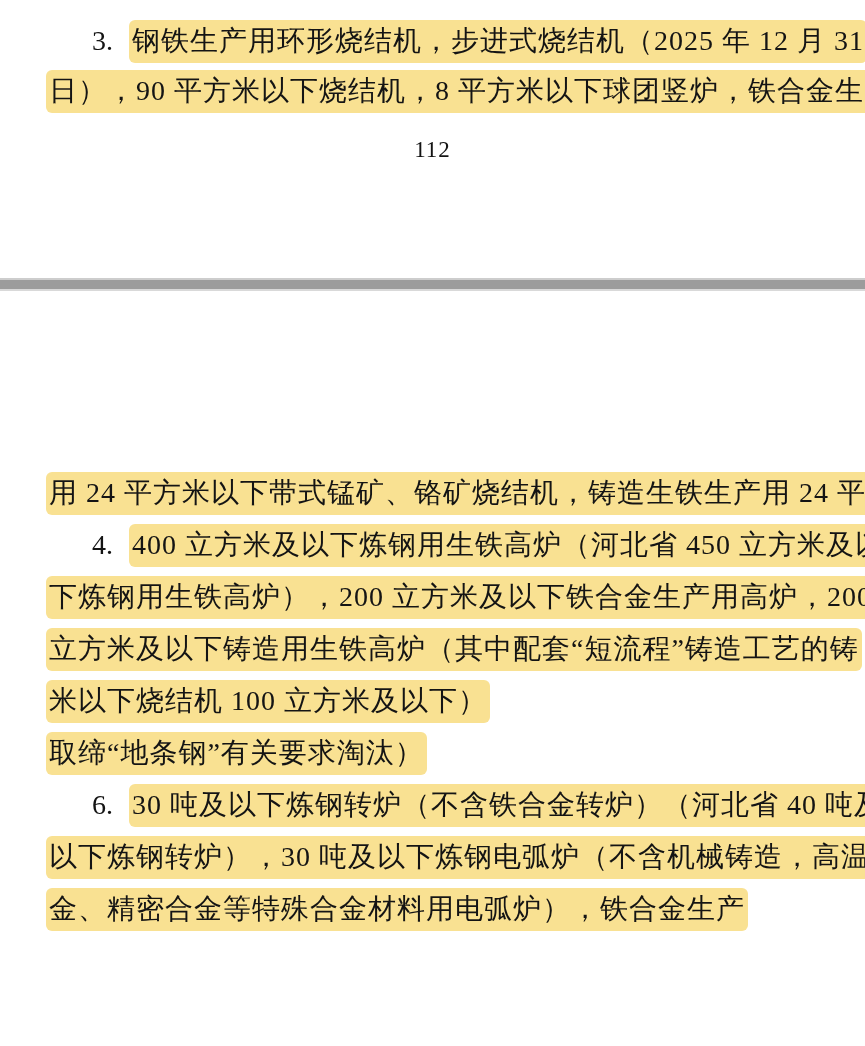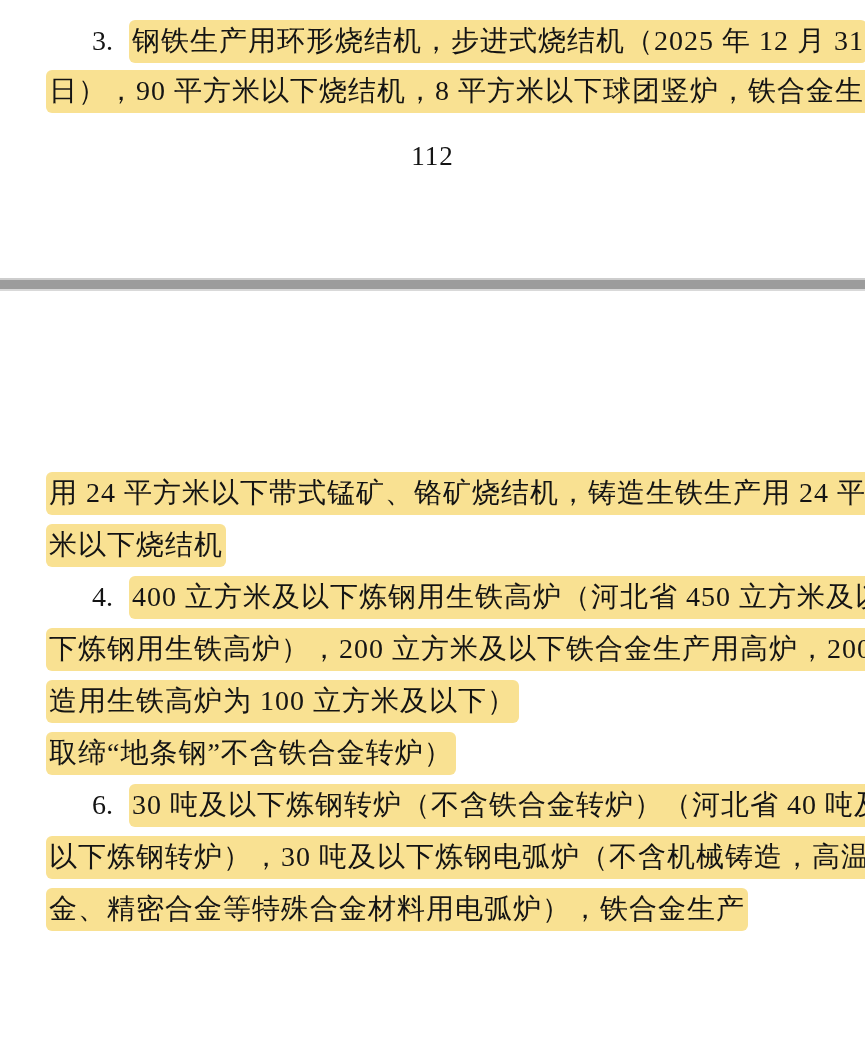--- a/index.html
+++ b/index.html
@@ -33,23 +33,23 @@
   }
   mark.hl{
     background:var(--hl);
     color:inherit;
     padding:5px 3px 7px 3px;
     border-radius:6px;
     -webkit-box-decoration-break:clone;
     box-decoration-break:clone;
   }
   .pagenum{
-    margin-top:24px;
+    margin-top:18px;
     text-align:center;
-    font-size:27px;line-height:32px;
+    font-size:23px;line-height:32px;
     letter-spacing:1px;
   }
   .page-divider{
     box-sizing:border-box;
     width:865px;height:13px;
     background:var(--divider);
     border-top:2px solid #cdcdcd;
     border-bottom:2px solid #d9d9d9;
   }
 </style>
@@ -64,24 +64,24 @@
         <div class="line"><mark class="hl">日），90 平方米以下烧结机，8 平方米以下球团竖炉，铁合金生产</mark></div>
       </div>
     <div class="pagenum">112</div>
   </section>
 
   <div class="page-divider"></div>
 
   <section class="page page-2">
     <div id="p2-lines">
         <div class="line"><mark class="hl">用 24 平方米以下带式锰矿、铬矿烧结机，铸造生铁生产用 24 平方</mark></div>
-        <div class="line"><mark class="hl">米以下烧结机</mark></div>
         <div class="line indent"><span class="num">4.</span><mark class="hl">400 立方米及以下炼钢用生铁高炉（河北省 450 立方米及以</mark></div>
         <div class="line"><mark class="hl">下炼钢用生铁高炉），200 立方米及以下铁合金生产用高炉，200</mark></div>
-        <div class="line"><mark class="hl">造用生铁高炉为 100 立方米及以下）</mark></div>
-        <div class="line"><mark class="hl">取缔“地条钢”不含铁合金转炉）</mark></div>
+        <div class="line"><mark class="hl">立方米及以下铸造用生铁高炉（其中配套“短流程”铸造工艺的铸</mark></div>
+        <div class="line"><mark class="hl">米以下烧结机 100 立方米及以下）</mark></div>
+        <div class="line"><mark class="hl">取缔“地条钢”有关要求淘汰）</mark></div>
         <div class="line indent"><span class="num">6.</span><mark class="hl">30 吨及以下炼钢转炉（不含铁合金转炉）（河北省 40 吨及</mark></div>
         <div class="line"><mark class="hl">以下炼钢转炉），30 吨及以下炼钢电弧炉（不含机械铸造，高温合</mark></div>
         <div class="line"><mark class="hl">金、精密合金等特殊合金材料用电弧炉），铁合金生产</mark></div>
       </div>
   </section>
 
 </div>
 
 </body></html>

